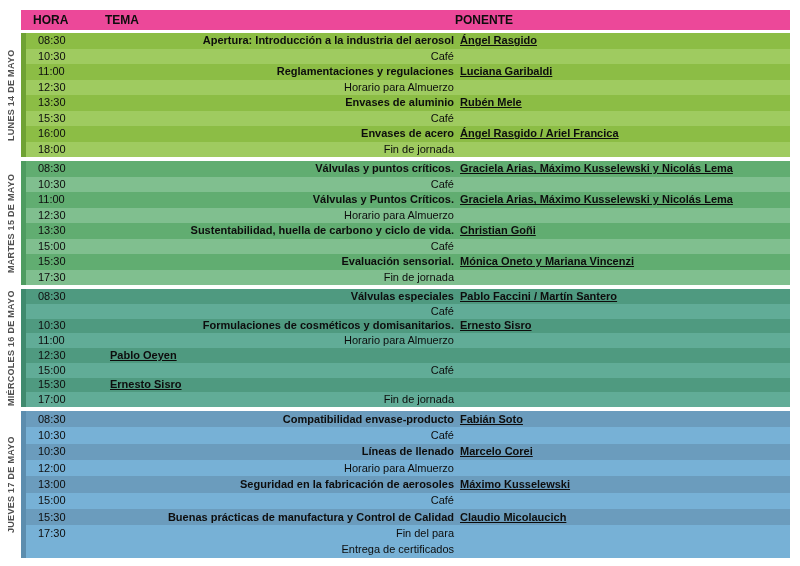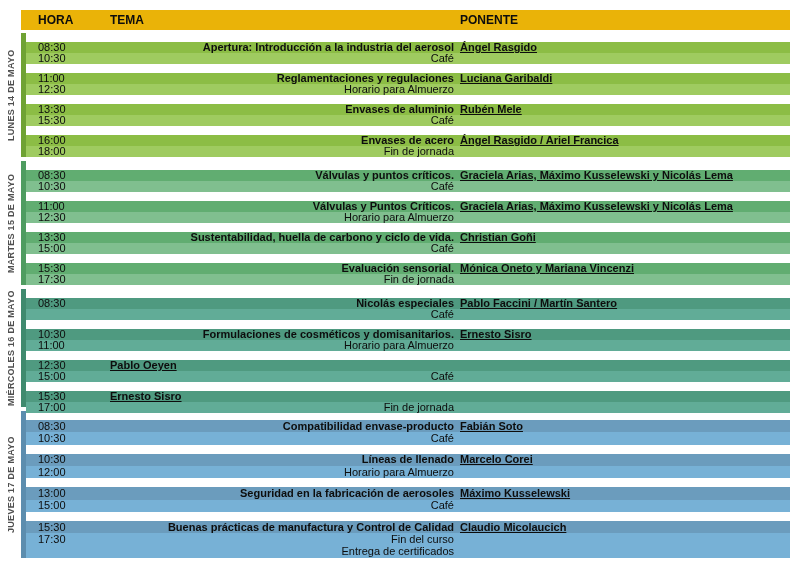--- a/index.html
+++ b/index.html
@@ -4,33 +4,33 @@
 <title>Schedule</title>
 <style>
   html, body { margin:0; padding:0; }
   body {
     width:800px; height:566px; background:#ffffff; overflow:hidden;
     font-family:"Liberation Sans","DejaVu Sans",sans-serif; color:#0d0d0d;
     position:relative;
   }
   .table { position:absolute; left:21px; top:10px; width:769px; }
   .header {
-    display:flex; align-items:center; height:20px; background:#eab308;
-    font-weight:bold; font-size:12px; padding-left:5px; box-sizing:border-box;
+    display:flex; align-items:center; height:20px; background:#ec4899;
+    font-weight:bold; font-size:12px; box-sizing:border-box;
     margin-bottom:3px;
   }
   .h-time  { width:84px; padding-left:12px; box-sizing:border-box; }
   .h-topic { width:350px; box-sizing:border-box; }
   .h-speaker { flex:1; }
 
   .section { position:relative; display:flex; margin-bottom:4px; }
   .bar { width:5px; background:var(--bar); }
   .rows { flex:1; display:flex; flex-direction:column; }
   .row { flex:1; display:flex; align-items:center; font-size:11px; line-height:1; }
-  .row.dark  { background:var(--dark);margin-top:9px; }
+  .row.dark  { background:var(--dark); }
   .row.light { background:var(--light); }
   .cell-time  { width:84px; padding-left:12px; box-sizing:border-box; white-space:nowrap; }
   .cell-topic { width:350px; box-sizing:border-box; padding-right:6px; white-space:nowrap;text-align:right; }
   .cell-speaker { flex:1; font-weight:bold; white-space:nowrap;text-decoration:underline; }
   .bold { font-weight:bold; }
 
   .day {
     position:absolute; left:-21px; top:0; width:21px; height:100%;
     display:flex; align-items:center; justify-content:center;
     font-size:9px; font-weight:bold; color:#4f4f4f; letter-spacing:0.3px;
@@ -138,21 +138,21 @@
     <div class="cell-speaker"></div>
   </div>
         </div>
   </div>
       <div class="section" style="--dark: #4f9a80; --light: #61ac97; --bar: #3f8a6e; height: 118px;">
     <div class="day">MIÉRCOLES 16 DE MAYO</div>
     <div class="bar"></div>
     <div class="rows">
           <div class="row dark">
     <div class="cell-time">08:30</div>
-    <div class="cell-topic bold">Nicolás especiales</div>
+    <div class="cell-topic bold">Válvulas especiales</div>
     <div class="cell-speaker">Pablo Faccini / Martín Santero</div>
   </div>
           <div class="row light">
     <div class="cell-time"></div>
     <div class="cell-topic">Café</div>
     <div class="cell-speaker"></div>
   </div>
           <div class="row dark">
     <div class="cell-time">10:30</div>
     <div class="cell-topic bold">Formulaciones de cosméticos y domisanitarios.</div>
@@ -217,21 +217,21 @@
     <div class="cell-topic">Café</div>
     <div class="cell-speaker"></div>
   </div>
           <div class="row dark">
     <div class="cell-time">15:30</div>
     <div class="cell-topic bold">Buenas prácticas de manufactura y Control de Calidad</div>
     <div class="cell-speaker">Claudio Micolaucich</div>
   </div>
           <div class="row light">
     <div class="cell-time">17:30</div>
-    <div class="cell-topic">Fin del curso</div>
+    <div class="cell-topic">Fin del para</div>
     <div class="cell-speaker"></div>
   </div>
           <div class="row light">
     <div class="cell-time"></div>
     <div class="cell-topic">Entrega de certificados</div>
     <div class="cell-speaker"></div>
   </div>
         </div>
   </div>
     </div>

